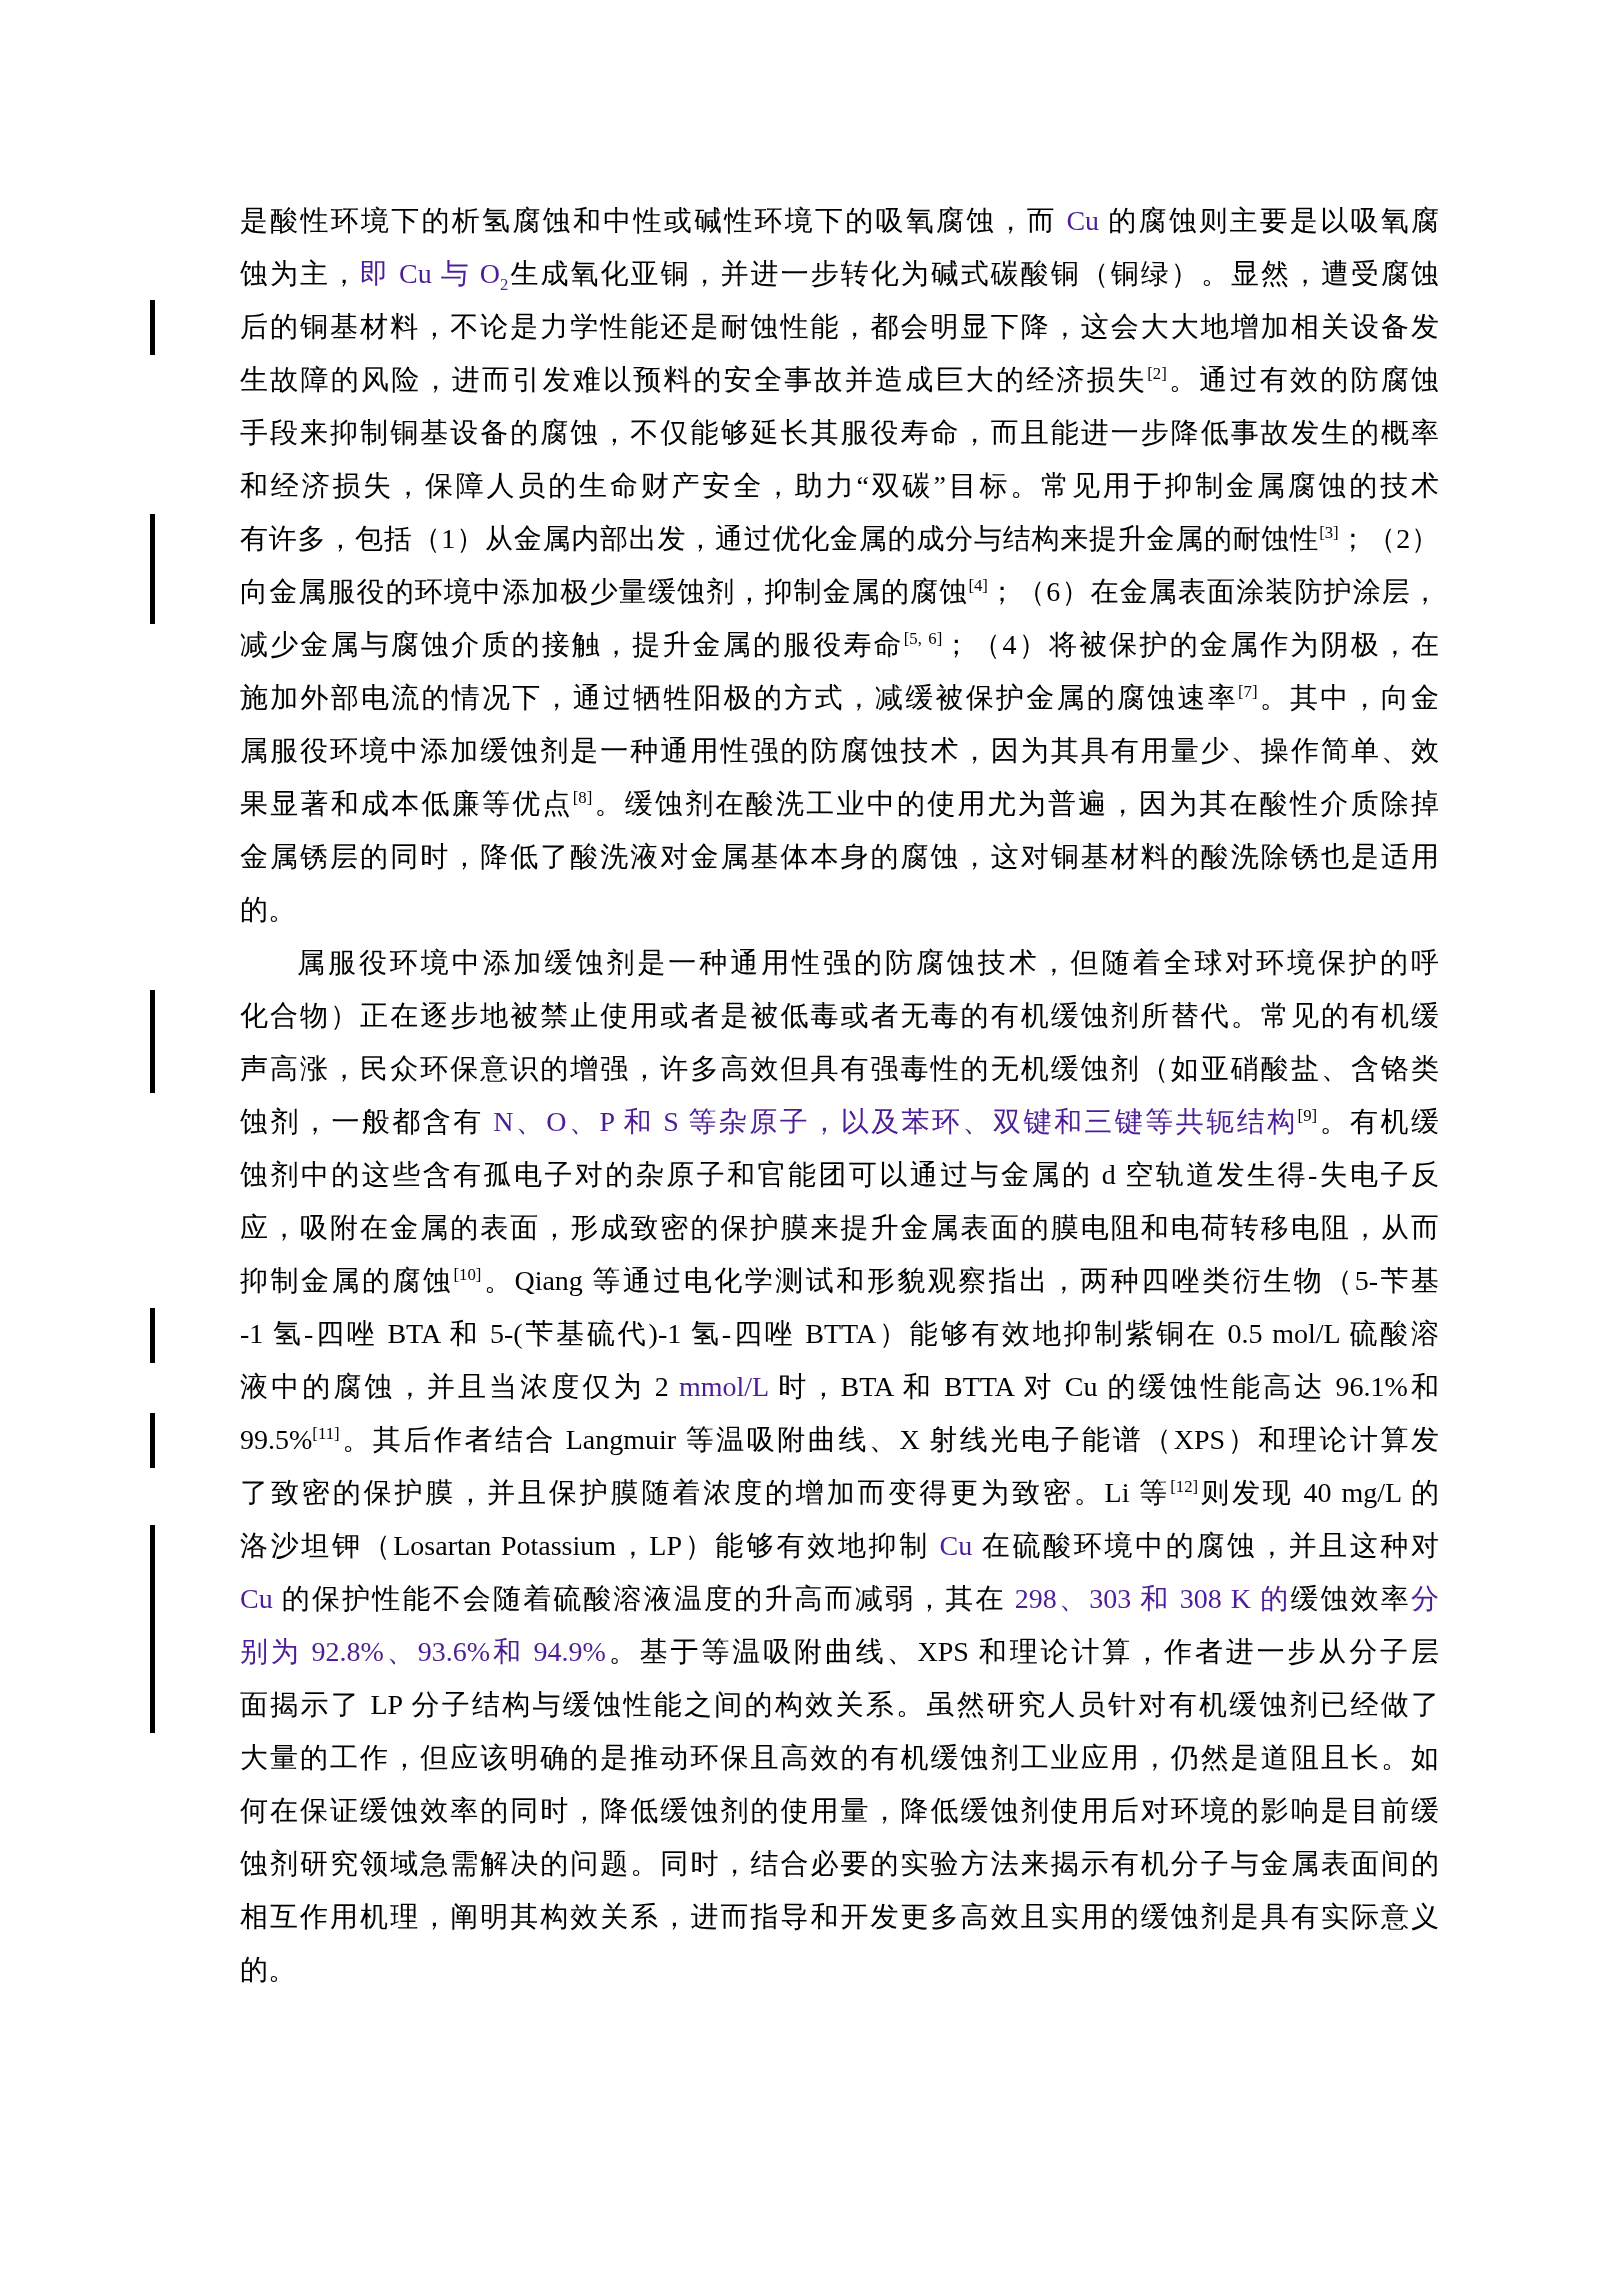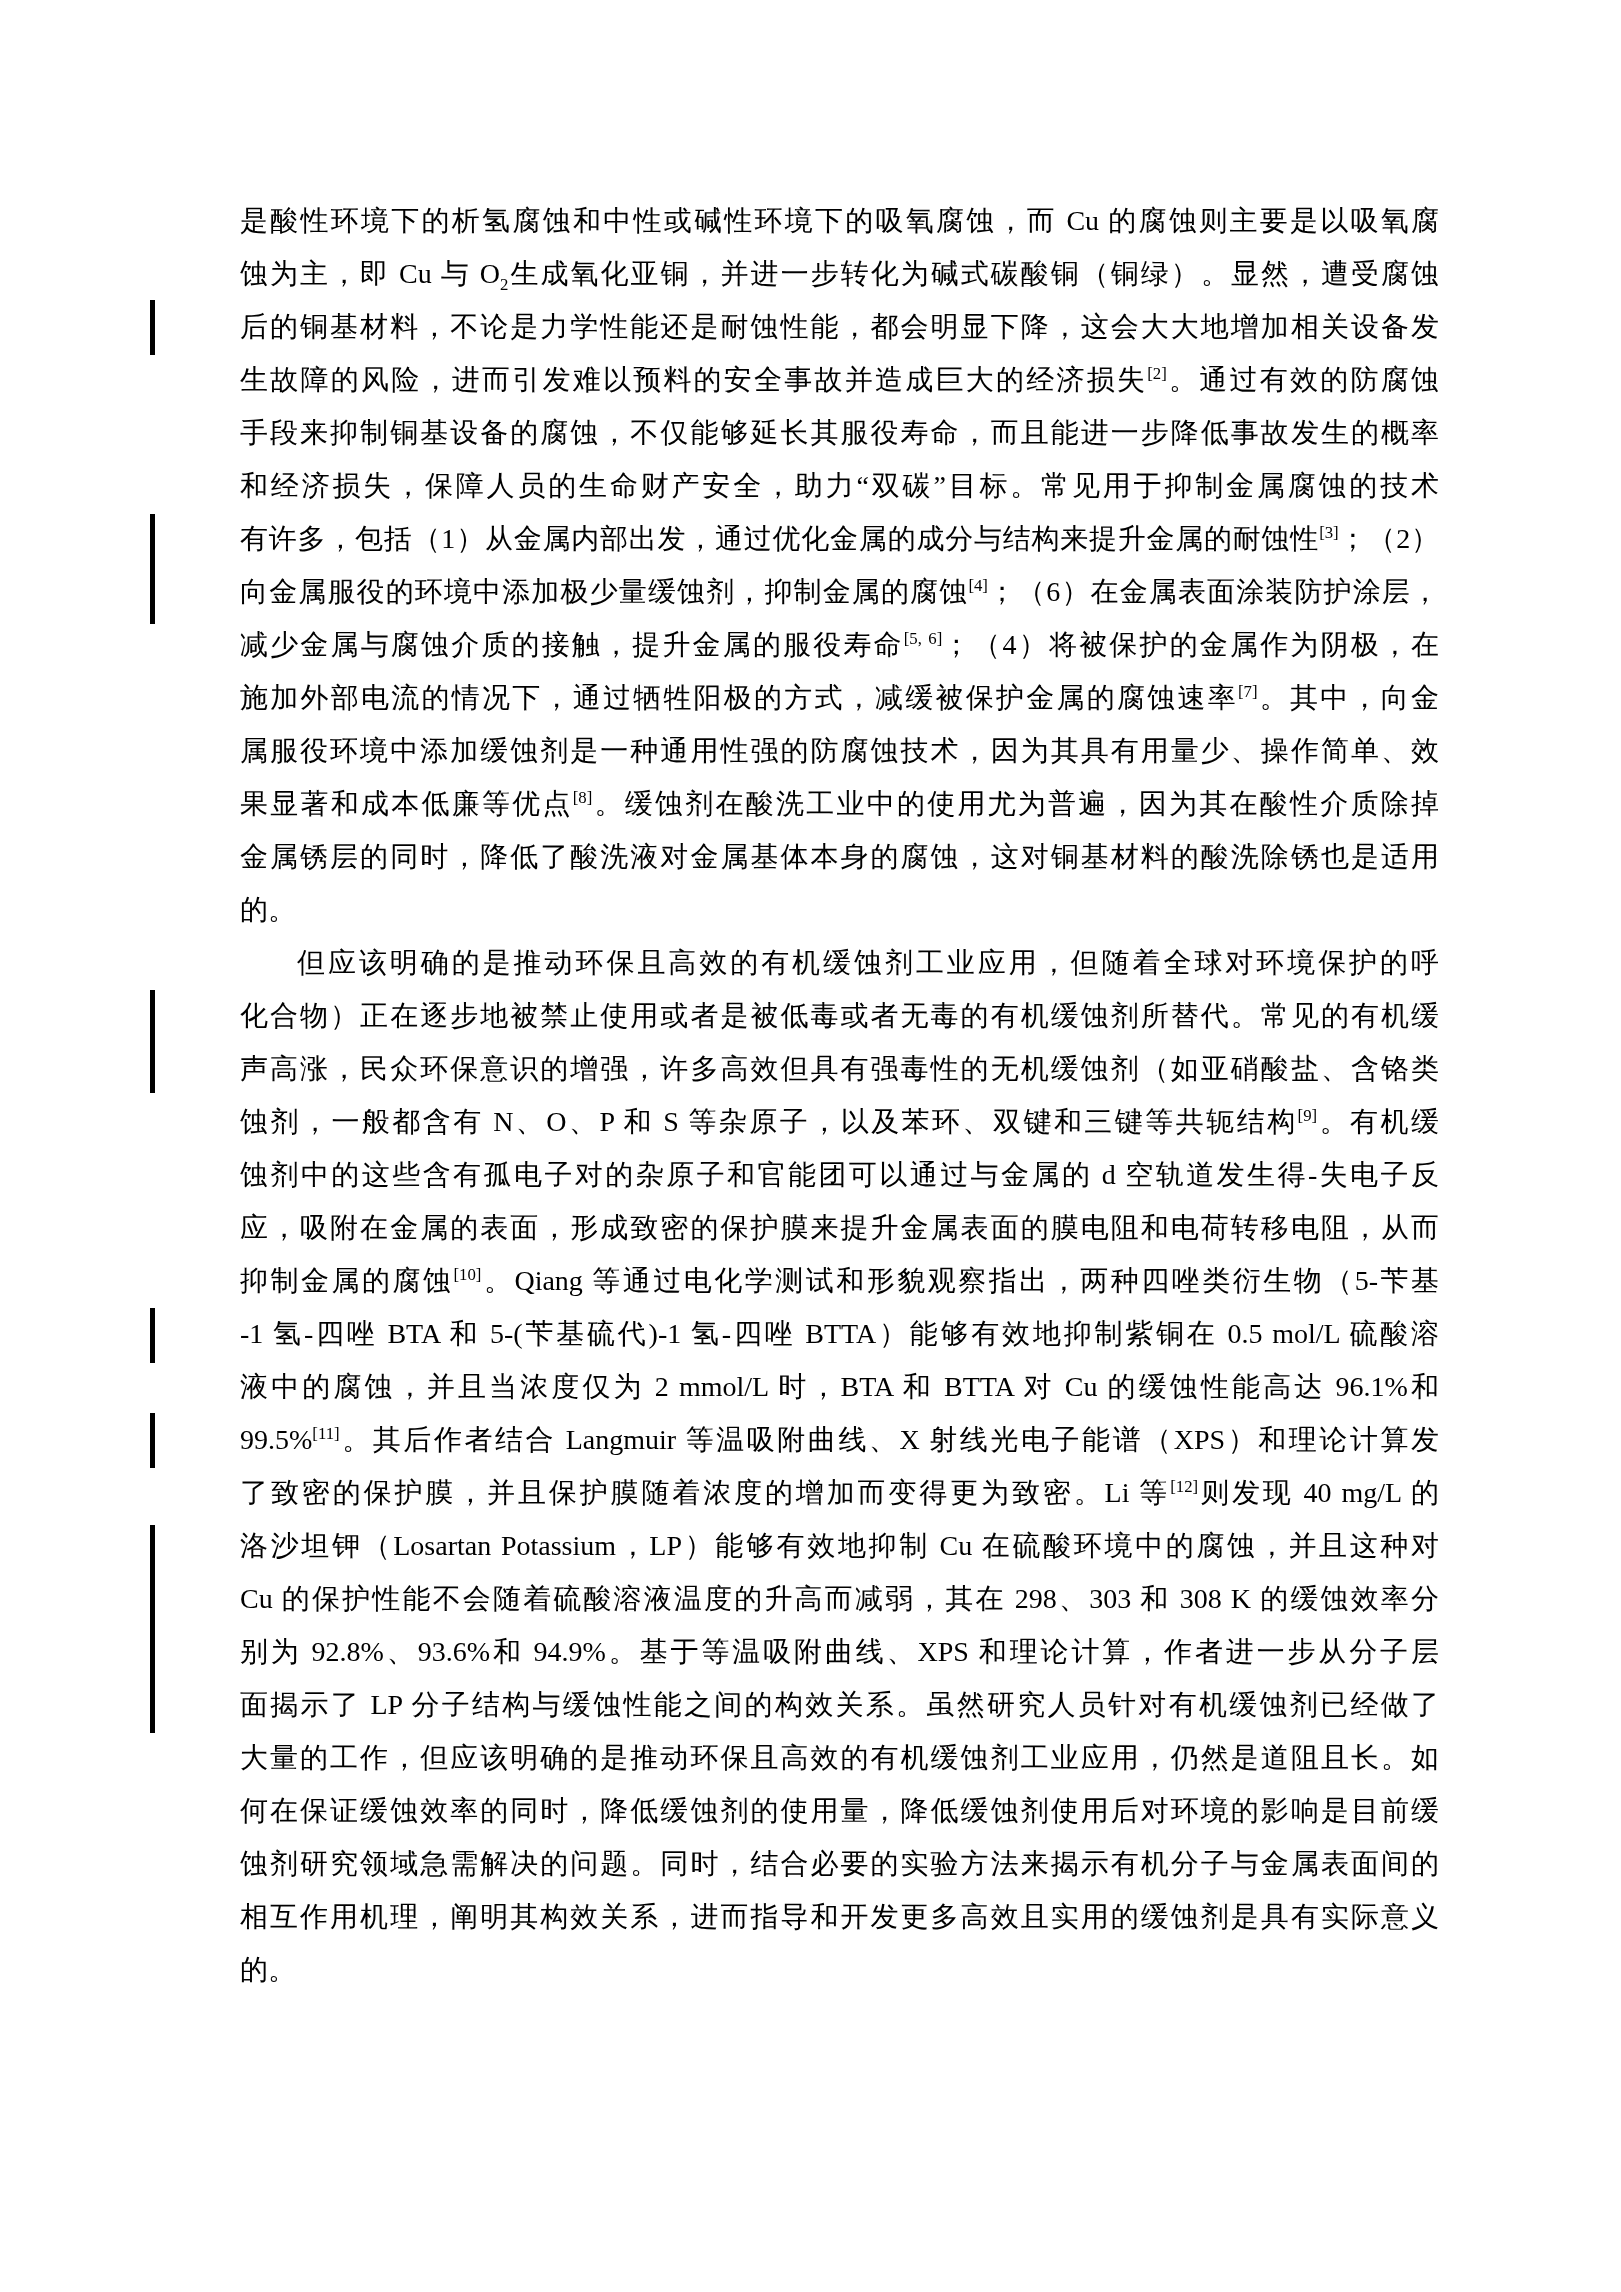--- a/index.html
+++ b/index.html
@@ -30,21 +30,21 @@
     text-align: justify;
     text-align-last: justify;
     text-justify: inter-character;
   }
   .line.para-end {
     text-align-last: left;
   }
   .line.indent {
     padding-left: 57px;
   }
-  .red { color: #000000; }
+  .red { color: #4c1d95; }
   sup, sub {
     font-size: 0.60em;
     line-height: 0;
   }
   .change-bar {
     position: absolute;
     left: 150px;
     width: 4.9px;
     background: #000000;
   }
@@ -61,21 +61,21 @@
       <div class="line"><span>手段来抑制铜基设备的腐蚀，不仅能够延长其服役寿命，而且能进一步降低事故发生的概率</span></div>
       <div class="line"><span>和经济损失，保障人员的生命财产安全，助力“双碳”目标。常见用于抑制金属腐蚀的技术</span></div>
       <div class="line"><span>有许多，包括（1）从金属内部出发，通过优化金属的成分与结构来提升金属的耐蚀性</span><sup>[3]</sup><span>；（2）</span></div>
       <div class="line"><span>向金属服役的环境中添加极少量缓蚀剂，抑制金属的腐蚀</span><sup>[4]</sup><span>；（6）在金属表面涂装防护涂层，</span></div>
       <div class="line"><span>减少金属与腐蚀介质的接触，提升金属的服役寿命</span><sup>[5, 6]</sup><span>；（4）将被保护的金属作为阴极，在</span></div>
       <div class="line"><span>施加外部电流的情况下，通过牺牲阳极的方式，减缓被保护金属的腐蚀速率</span><sup>[7]</sup><span>。其中，向金</span></div>
       <div class="line"><span>属服役环境中添加缓蚀剂是一种通用性强的防腐蚀技术，因为其具有用量少、操作简单、效</span></div>
       <div class="line"><span>果显著和成本低廉等优点</span><sup>[8]</sup><span>。缓蚀剂在酸洗工业中的使用尤为普遍，因为其在酸性介质除掉</span></div>
       <div class="line"><span>金属锈层的同时，降低了酸洗液对金属基体本身的腐蚀，这对铜基材料的酸洗除锈也是适用</span></div>
       <div class="line para-end"><span>的。</span></div>
-      <div class="line indent"><span>但应该明确的是推动环保且高效的有机缓蚀剂工业应用，但随着全球对环境保护的呼</span></div>
+      <div class="line indent"><span>属服役环境中添加缓蚀剂是一种通用性强的防腐蚀技术，但随着全球对环境保护的呼</span></div>
       <div class="line"><span>化合物）正在逐步地被禁止使用或者是被低毒或者无毒的有机缓蚀剂所替代。常见的有机缓</span></div>
       <div class="line"><span>声高涨，民众环保意识的增强，许多高效但具有强毒性的无机缓蚀剂（如亚硝酸盐、含铬类</span></div>
       <div class="line"><span>蚀剂，一般都含有 </span><span class="red">N、O、P 和 S 等杂原子，以及苯环、双键和三键等共轭结构</span><sup>[9]</sup><span>。有机缓</span></div>
       <div class="line"><span>蚀剂中的这些含有孤电子对的杂原子和官能团可以通过与金属的 d 空轨道发生得-失电子反</span></div>
       <div class="line"><span>应，吸附在金属的表面，形成致密的保护膜来提升金属表面的膜电阻和电荷转移电阻，从而</span></div>
       <div class="line"><span>抑制金属的腐蚀</span><sup>[10]</sup><span>。Qiang 等通过电化学测试和形貌观察指出，两种四唑类衍生物（5-苄基</span></div>
       <div class="line"><span>-1 氢-四唑 BTA 和 5-(苄基硫代)-1 氢-四唑 BTTA）能够有效地抑制紫铜在 0.5 mol/L 硫酸溶</span></div>
       <div class="line"><span>液中的腐蚀，并且当浓度仅为 2 </span><span class="red">mmol/L</span><span> 时，BTA 和 BTTA 对 Cu 的缓蚀性能高达 96.1%和</span></div>
       <div class="line"><span>99.5%</span><sup>[11]</sup><span>。其后作者结合 Langmuir 等温吸附曲线、X 射线光电子能谱（XPS）和理论计算发</span></div>
       <div class="line"><span>了致密的保护膜，并且保护膜随着浓度的增加而变得更为致密。Li 等</span><sup>[12]</sup><span>则发现 40 mg/L 的</span></div>

